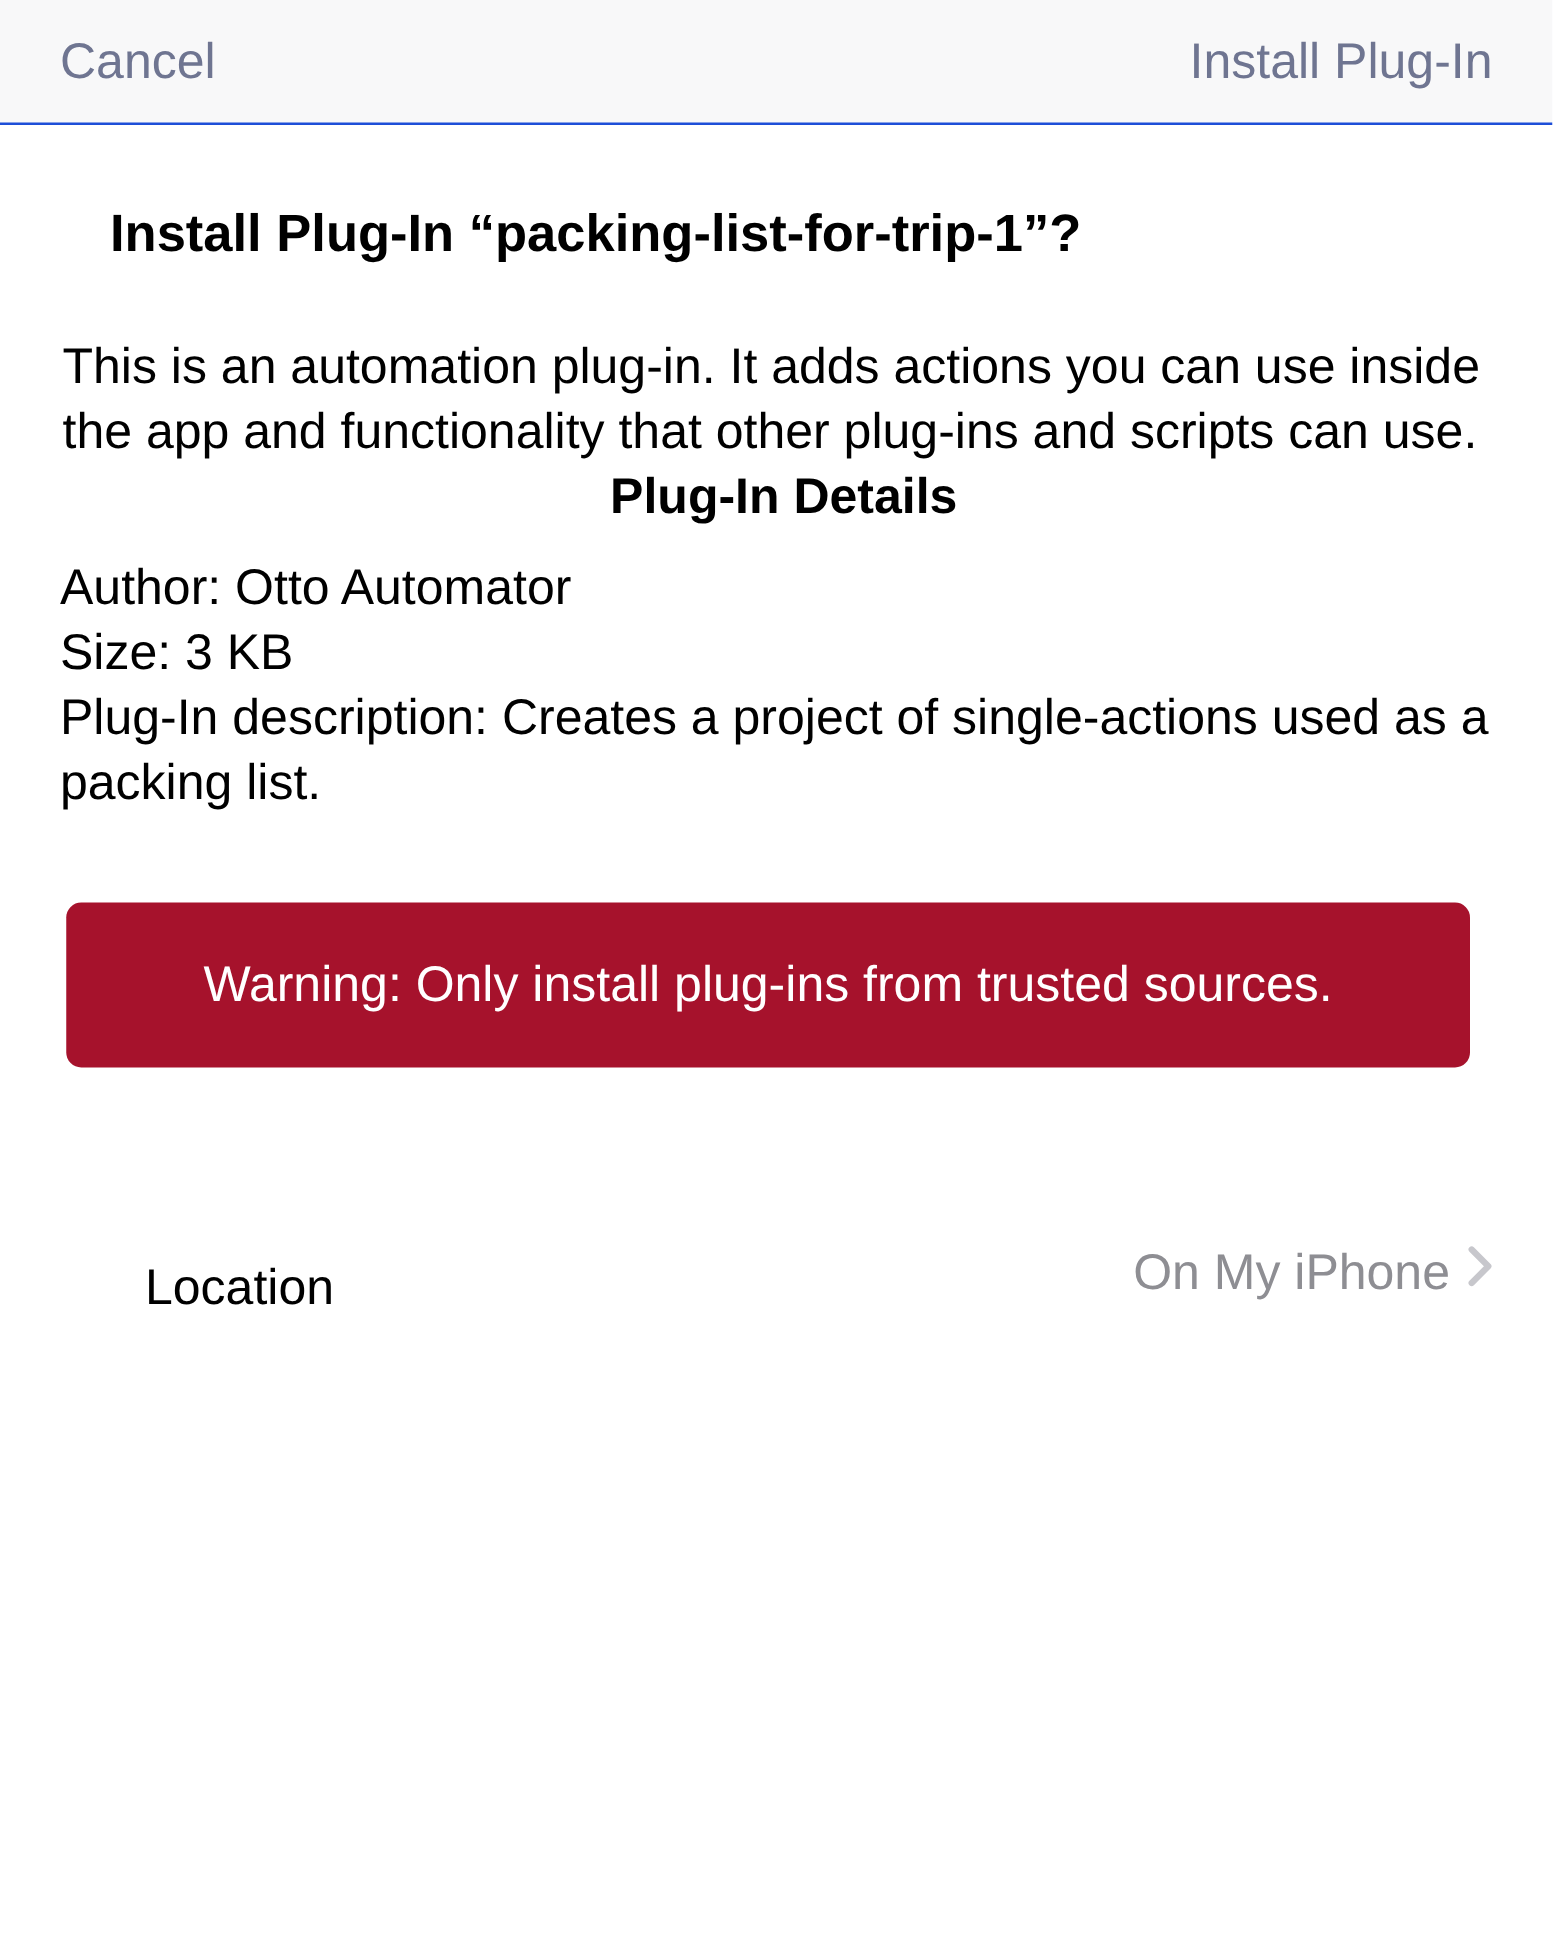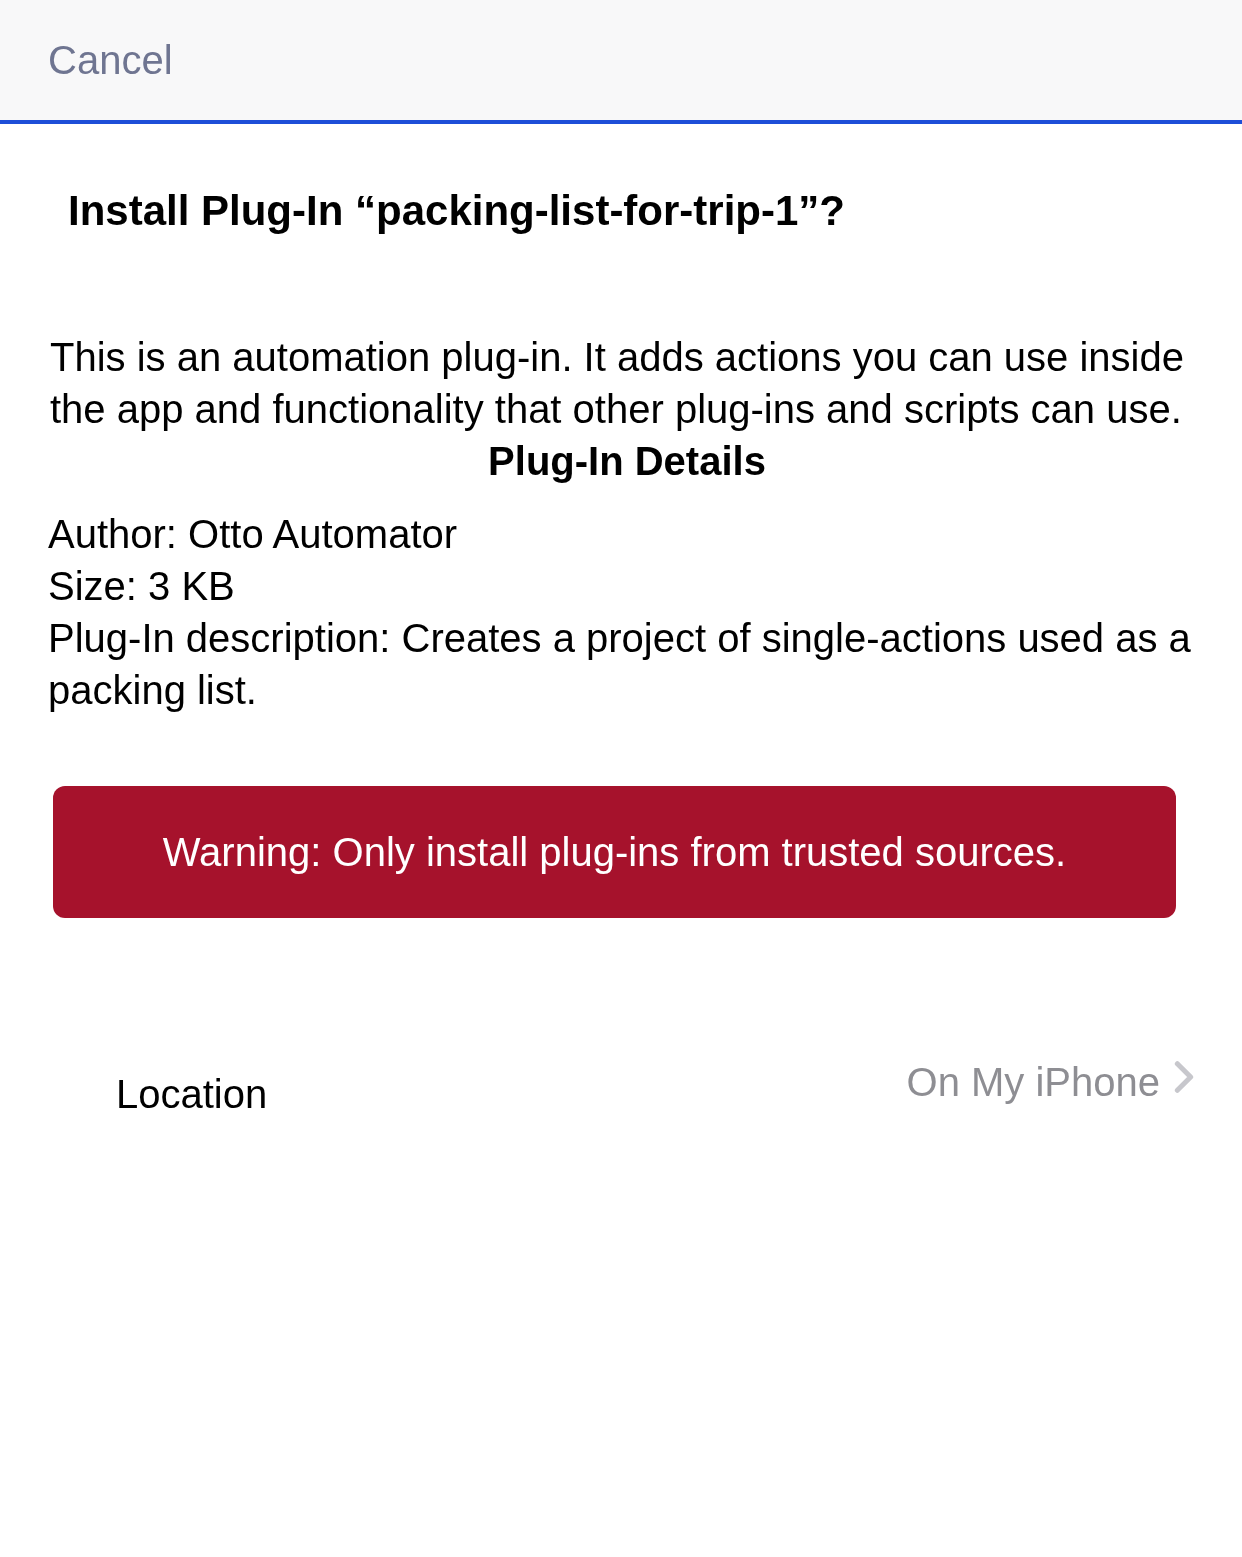--- a/index.html
+++ b/index.html
@@ -13,39 +13,39 @@
       width: 1242px;
       height: 1557px;
       overflow: hidden;
     }
     .header {
       display: flex;
       justify-content: space-between;
       align-items: center;
       padding: 24px 48px;
       background: #f8f8f9;
-      border-bottom: 4px solid #1d4ed8;
-      height: 124px;
+      border-bottom: 2px solid #1d4ed8;
+      height: 100px;
     }
     .header-btn {
       color: #6f7591;
       font-size: 40px;
       font-weight: 400;
       cursor: pointer;
     }
     .content {
       padding: 60px 0 0 0;
     }
     .title {
       font-size: 42px;
       font-weight: 700;
       color: #000000;
-      padding: 0 68px;
+      padding: 0 88px;
       line-height: 1.3;
-      margin-bottom: 92px;
+      margin-bottom: 52px;
     }
     .description {
       font-size: 40px;
       font-weight: 400;
       color: #000000;
       padding: 0 50px;
       line-height: 1.3;
     }
     .section-title {
       font-size: 40px;
@@ -105,20 +105,21 @@
       width: 20px;
       height: 34px;
       display: block;
     }
   </style>
 </head>
 <body>
 
 <div class="header">
   <div class="header-btn">Cancel</div>
+  <div class="header-btn">Install Plug-In</div>
 </div>
 
 <div class="content">
   <div class="title">Install Plug-In “packing-list-for-trip-1”?</div>
   <div class="description">This is an automation plug-in. It adds actions you can use inside the app and functionality that other plug-ins and scripts can use.</div>
   <div class="section-title">Plug-In Details</div>
   <div class="details">
     <div>
       <span class="detail-label">Author: </span><span class="detail-value">Otto Automator</span>
     </div>

